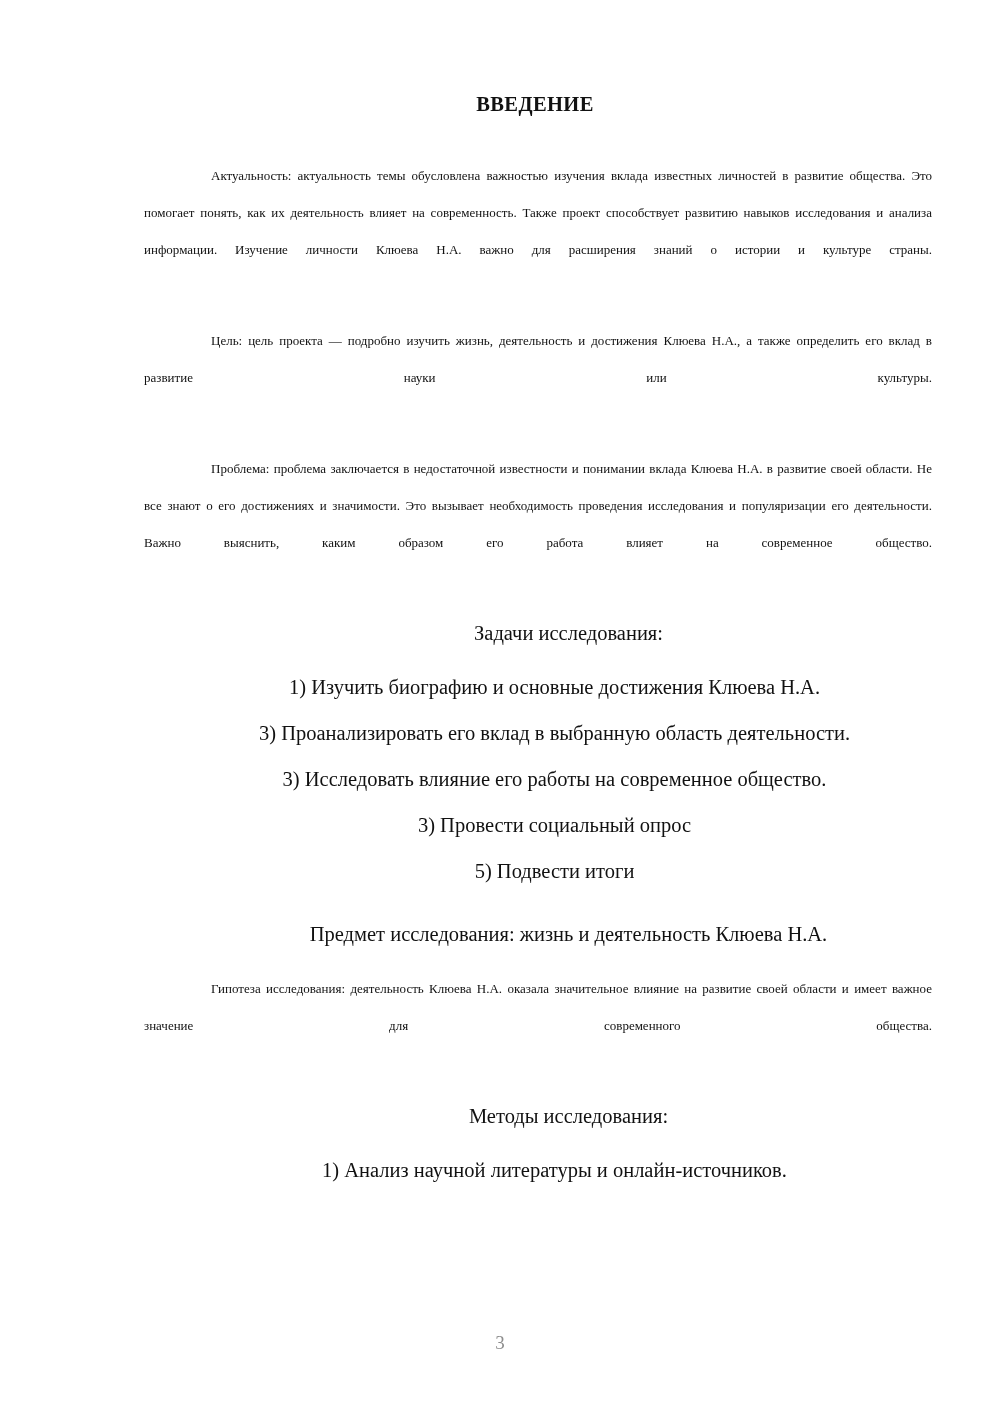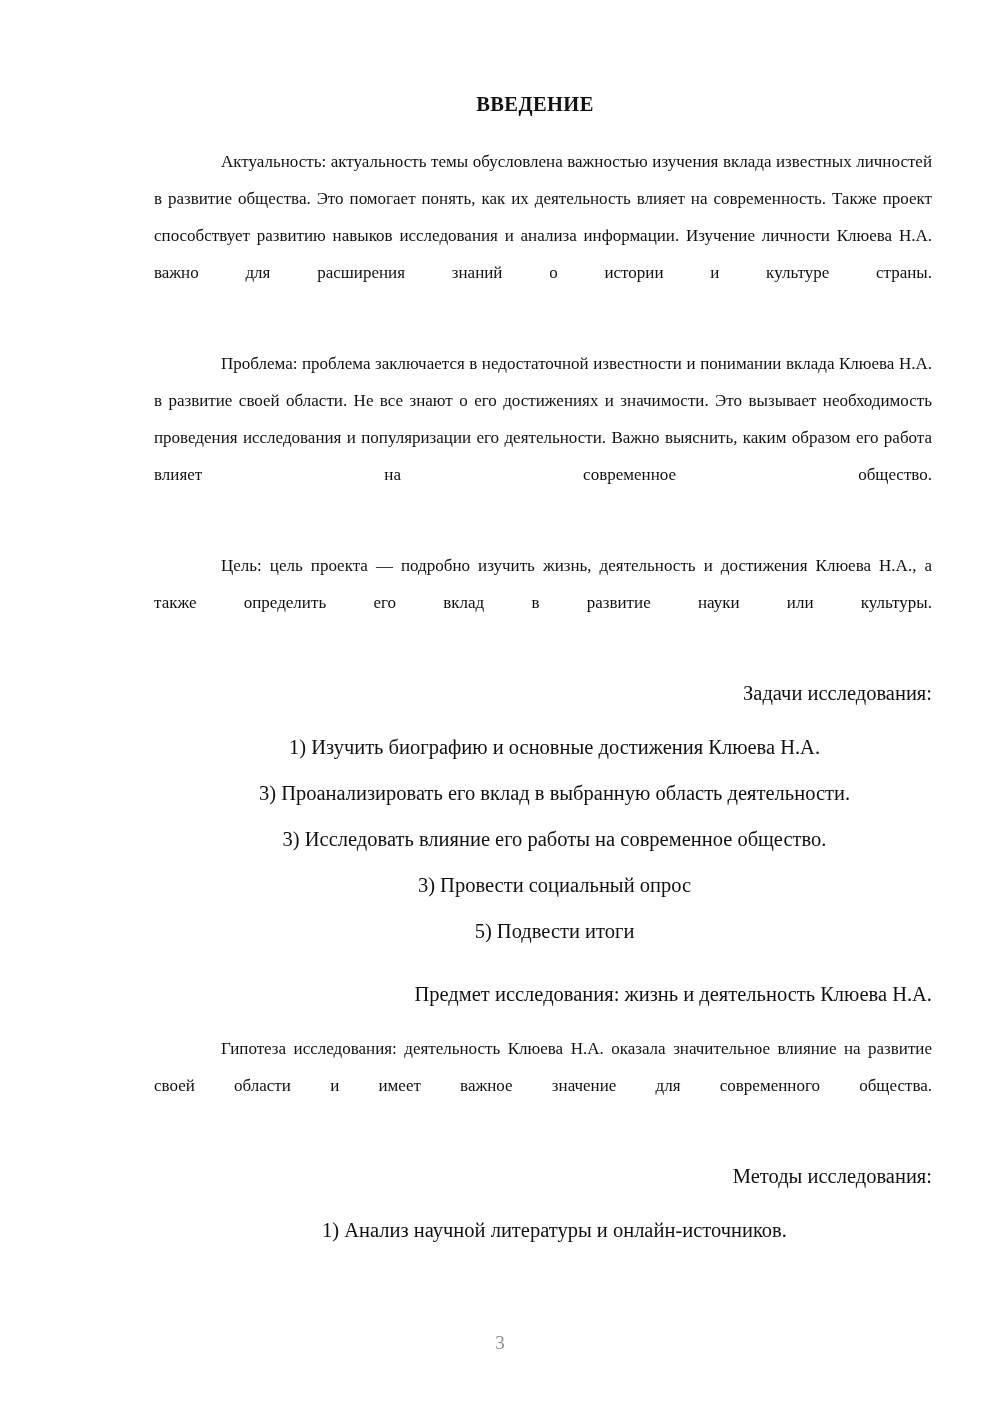--- a/index.html
+++ b/index.html
@@ -32,46 +32,46 @@
     top: 86px;
     width: 794px;       
   }
 
   .doc-title {
     font-size: 20.5px;
     font-weight: bold;
     text-align: center;
     letter-spacing: 0.4px;
     line-height: 37px;
-    margin: 0 0 20px 0;
+    margin: 0 0 34px 0;
   }
 
   
   .para {
-    font-size: 17px;
+    font-size: 13px;
     line-height: 37px;
     text-align: justify;
     text-justify: inter-word;
     text-indent: 67px;
-    margin: 0 0 17px 16px;
+    margin: 0 0 17px 6px;
     hyphens: none;
   }
 
   
   .para::after {
     content: "";
     display: inline-block;
     width: 100%;
   }
 
   
   .label-line {
     font-size: 20.5px;
     line-height: 37px;
-    text-align: right;
+    text-align: center;
     text-indent: 67px;
     margin: 0 0 17px 0;
   }
 
   .list {
     list-style: none;
     margin: 0 0 17px 0;
     padding: 0;
   }
   .list-item {
@@ -103,23 +103,23 @@
 <body>
 
 <div class="page">
 
   <div class="content">
 
     <h1 class="doc-title">ВВЕДЕНИЕ</h1>
 
     <p class="para">Актуальность: актуальность темы обусловлена важностью изучения вклада известных личностей в развитие общества. Это помогает понять, как их деятельность влияет на современность. Также проект способствует развитию навыков исследования и анализа информации. Изучение личности Клюева Н.А. важно для расширения знаний о истории и культуре страны.</p>
 
+    <p class="para">Цель: цель проекта — подробно изучить жизнь, деятельность и достижения Клюева Н.А., а также определить его вклад в развитие науки или культуры.</p>
+
     <p class="para">Проблема: проблема заключается в недостаточной известности и понимании вклада Клюева Н.А. в развитие своей области. Не все знают о его достижениях и значимости. Это вызывает необходимость проведения исследования и популяризации его деятельности. Важно выяснить, каким образом его работа влияет на современное общество.</p>
-
-    <p class="para">Цель: цель проекта — подробно изучить жизнь, деятельность и достижения Клюева Н.А., а также определить его вклад в развитие науки или культуры.</p>
 
     <p class="label-line">Задачи исследования:</p>
 
     <ul class="list">
       <li class="list-item">1) Изучить биографию и основные достижения Клюева Н.А.</li>
       <li class="list-item">3) Проанализировать его вклад в выбранную область деятельности.</li>
       <li class="list-item">3) Исследовать влияние его работы на современное общество.</li>
       <li class="list-item">3) Провести социальный опрос</li>
       <li class="list-item">5) Подвести итоги</li>
     </ul>

